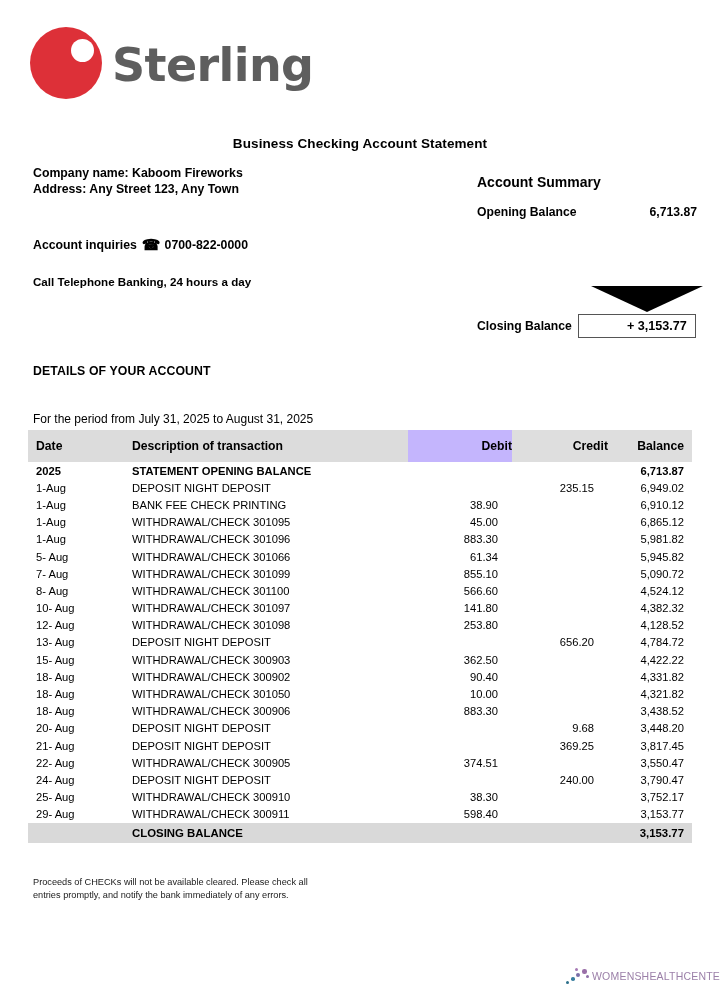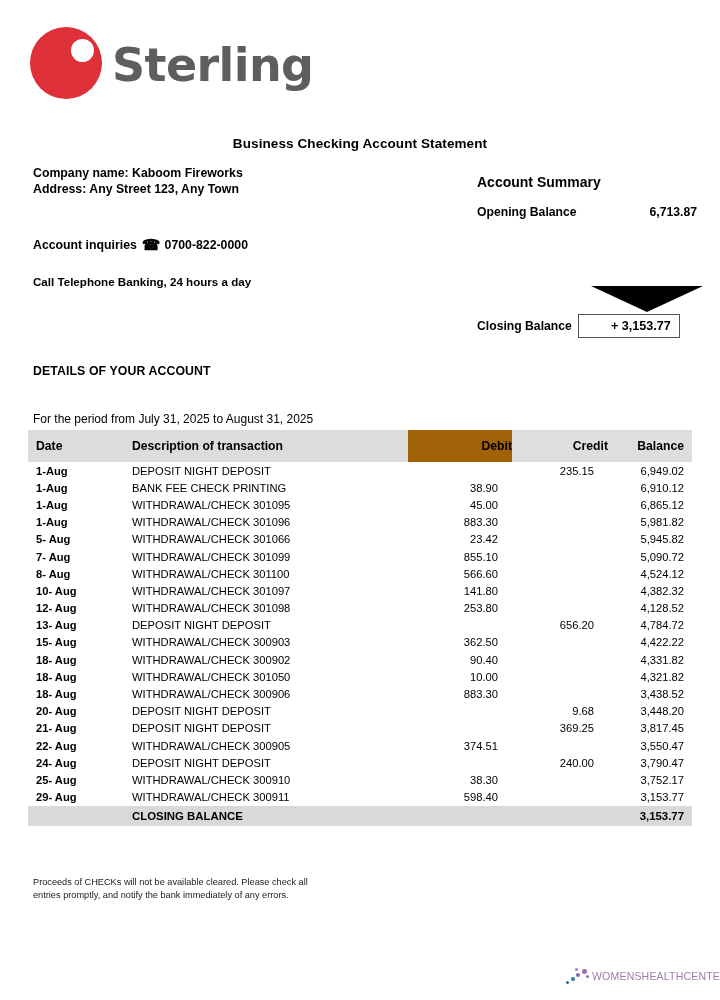--- a/index.html
+++ b/index.html
@@ -140,21 +140,21 @@
     display: flex;
     align-items: center;
     font-size: 12.2px;
     font-weight: bold;
   }
   #closing-label { white-space: nowrap; }
   #closing-value {
     margin-left: 6px;
     border: 1px solid #555;
     padding: 4px 8px 4px 0;
-    width: 102px;
+    width: 118px;
     text-align: right;
     font-size: 12.6px;
     font-weight: bold;
     background: #fff;
   }
 
   
   #details-heading {
     position: absolute;
     left: 33px;
@@ -183,31 +183,31 @@
     background: #dcdcdc;
     font-size: 12.2px;
     font-weight: bold;
     text-align: left;
     padding: 9px 0 9px 0;
     height: 30px;
     border: 0;
   }
   #txn-table th.c-date { padding-left: 8px; width: 104px; }
   #txn-table th.c-desc { width: 276px; }
-  #txn-table th.c-debit  { text-align: right; width: 104px; background:#a16207; }
+  #txn-table th.c-debit  { text-align: right; width: 104px; background:#c4b5fd; }
   #txn-table th.c-credit { text-align: right; width: 96px; background:#dedede; }
   #txn-table th.c-bal    { text-align: right; width: 84px; padding-right: 8px; background:#dedede; }
 
   #txn-table td {
     font-size: 11.2px;
     padding: 2.6px 0;
     white-space: nowrap;
     vertical-align: top;
   }
-  #txn-table td.c-date { padding-left: 8px; font-weight: bold; }
+  #txn-table td.c-date { padding-left: 8px; }
   #txn-table td.c-debit,
   #txn-table td.c-credit { text-align: right; padding-right: 14px; }
   #txn-table td.c-bal { text-align: right; padding-right: 8px; }
 
   #txn-table tr.emph td { font-weight: bold; }
   #txn-table tr.closing td {
     background: #d9d9d9;
     font-weight: bold;
     font-size: 11.4px;
     padding-top: 4px;
@@ -304,20 +304,27 @@
   <thead>
     <tr>
       <th class="c-date">Date</th>
       <th class="c-desc">Description of transaction</th>
       <th class="c-debit">Debit</th>
       <th class="c-credit">Credit</th>
       <th class="c-bal">Balance</th>
     </tr>
   </thead>
   <tbody id="txn-body">
+      <tr class="emph">
+        <td class="c-date">2025</td>
+        <td class="c-desc">STATEMENT OPENING BALANCE</td>
+        <td class="c-debit"></td>
+        <td class="c-credit"></td>
+        <td class="c-bal">6,713.87</td>
+      </tr>
       <tr>
         <td class="c-date">1-Aug</td>
         <td class="c-desc">DEPOSIT NIGHT DEPOSIT</td>
         <td class="c-debit"></td>
         <td class="c-credit">235.15</td>
         <td class="c-bal">6,949.02</td>
       </tr>
       <tr>
         <td class="c-date">1-Aug</td>
         <td class="c-desc">BANK FEE CHECK PRINTING</td>
@@ -335,21 +342,21 @@
       <tr>
         <td class="c-date">1-Aug</td>
         <td class="c-desc">WITHDRAWAL/CHECK 301096</td>
         <td class="c-debit">883.30</td>
         <td class="c-credit"></td>
         <td class="c-bal">5,981.82</td>
       </tr>
       <tr>
         <td class="c-date">5- Aug</td>
         <td class="c-desc">WITHDRAWAL/CHECK 301066</td>
-        <td class="c-debit">23.42</td>
+        <td class="c-debit">61.34</td>
         <td class="c-credit"></td>
         <td class="c-bal">5,945.82</td>
       </tr>
       <tr>
         <td class="c-date">7- Aug</td>
         <td class="c-desc">WITHDRAWAL/CHECK 301099</td>
         <td class="c-debit">855.10</td>
         <td class="c-credit"></td>
         <td class="c-bal">5,090.72</td>
       </tr>

